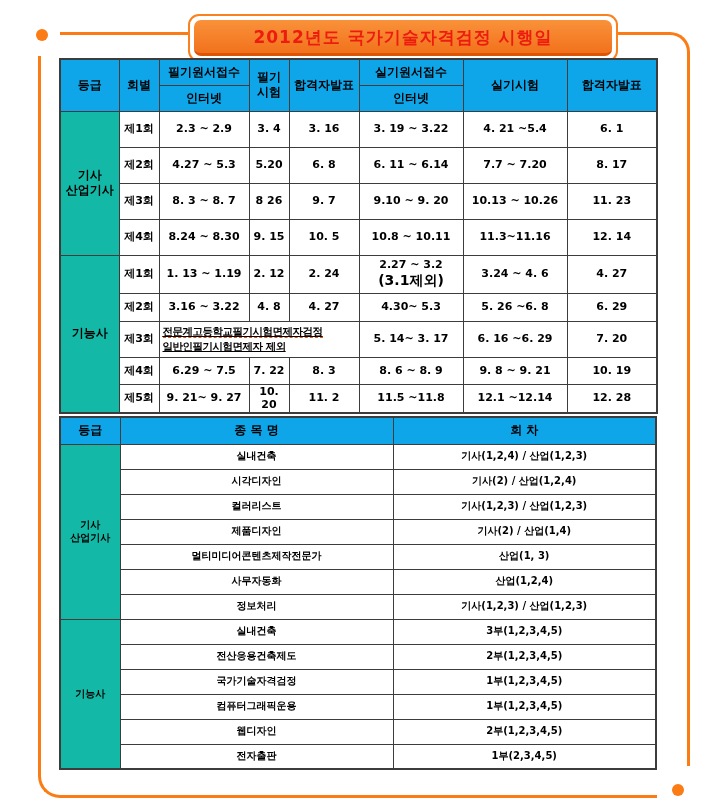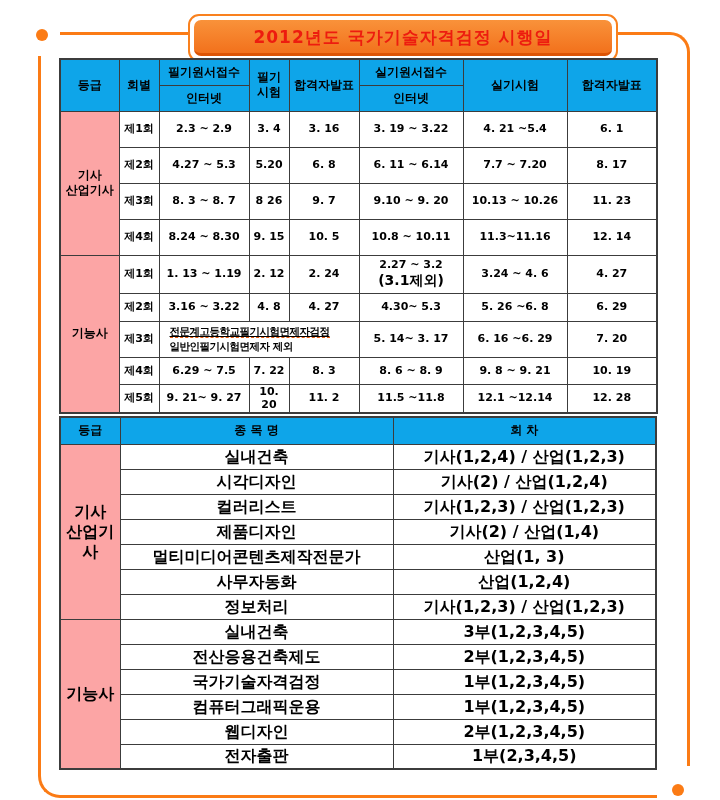--- a/index.html
+++ b/index.html
@@ -29,31 +29,31 @@
   
   table{border-collapse:collapse;table-layout:fixed;position:absolute;
     left:59px;width:597px;z-index:4;background:#fff;
     border:2px solid #3c3c3c;}
   #schedule-table{top:58px;}
   #subject-table{top:416px;}
   th,td{border:1px solid #3c3c3c;text-align:center;vertical-align:middle;
     font-size:11px;font-weight:bold;padding:0 2px;line-height:1.25;
     overflow:hidden;}
   th{font-size:12px;background:#0ea5e9;}
-  .gray{background:#fca5a5;font-size:12px;}
+  .gray{background:#14b8a6;font-size:12px;}
   tr.rh{height:26px;}
   tr.r36{height:36px;}
   tr.r38{height:38px;}
   tr.r28{height:28px;}
   tr.r27{height:27px;}
   #subject-table tr{height:25px;}
   #subject-table tr.rh2{height:27px;}
-  #subject-table td{font-size:16px;}
-  .note-cell{text-align:left;font-size:10.5px;padding-left:10px;
-    letter-spacing:-0.5px;line-height:1.4;}
+  #subject-table td{font-size:10px;}
+  .note-cell{text-align:left;font-size:10.5px;padding-left:3px;
+    letter-spacing:-0.5px;line-height:1.4;text-decoration:underline;}
   .note-l1{text-decoration:underline;border-bottom:1px dashed #E8590C;}
   .small-note{font-size:14px;}
 </style>
 </head>
 <body>
 
 <div class="frame-a"></div>
 <div class="frame-b"></div>
 <div class="dot dot-tl"></div>
 <div class="dot dot-br"></div>

